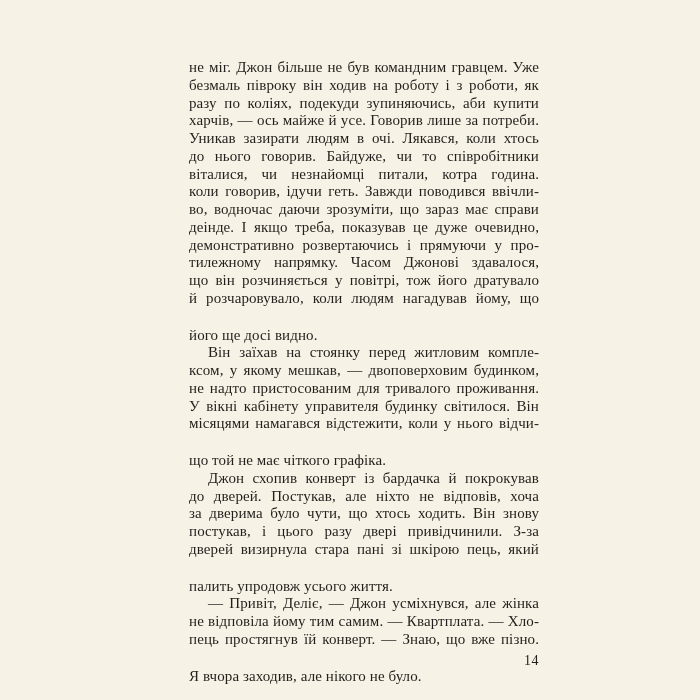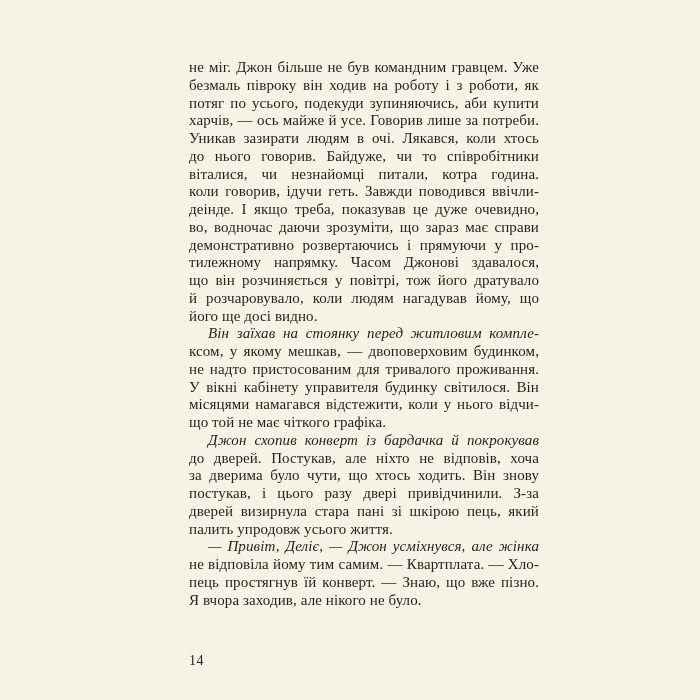--- a/index.html
+++ b/index.html
@@ -25,52 +25,52 @@
     letter-spacing: 0.1px;
   }
   .line {
     text-align: justify;
     text-align-last: justify;
     -moz-text-align-last: justify;
     white-space: normal;
   }
   .line.last {
     text-align-last: left;
+    margin-top: 19px;
     -moz-text-align-last: left;
   }
   .line.indent {
     text-indent: 19px;
-    font-style: italic;
   }
   .page-number {
     position: absolute;
     left: 189px;
     top: 652px;
     width: 350px;
-    text-align: left;
+    text-align: right;
     font-size: 14px;
     line-height: 17px;
     letter-spacing: 0.5px;
   }
 </style>
 </head>
 <body style="--paper: #f7f2e6; --ink: #221f1c;">
 
 <div class="book-page">
   <div class="body-text">
       <div class="line">не міг. Джон більше не був командним гравцем. Уже</div>
       <div class="line">безмаль півроку він ходив на роботу і з роботи, як</div>
-      <div class="line">потяг по усього, подекуди зупиняючись, аби купити</div>
+      <div class="line">разу по коліях, подекуди зупиняючись, аби купити</div>
       <div class="line">харчів, — ось майже й усе. Говорив лише за потреби.</div>
       <div class="line">Уникав зазирати людям в очі. Лякався, коли хтось</div>
       <div class="line">до нього говорив. Байдуже, чи то співробітники</div>
       <div class="line">віталися, чи незнайомці питали, котра година.</div>
       <div class="line">коли говорив, ідучи геть. Завжди поводився ввічли-</div>
+      <div class="line">во, водночас даючи зрозуміти, що зараз має справи</div>
       <div class="line">деінде. І якщо треба, показував це дуже очевидно,</div>
-      <div class="line">во, водночас даючи зрозуміти, що зараз має справи</div>
       <div class="line">демонстративно розвертаючись і прямуючи у про-</div>
       <div class="line">тилежному напрямку. Часом Джонові здавалося,</div>
       <div class="line">що він розчиняється у повітрі, тож його дратувало</div>
       <div class="line">й розчаровувало, коли людям нагадував йому, що</div>
       <div class="line last">його ще досі видно.</div>
       <div class="line indent">Він заїхав на стоянку перед житловим компле-</div>
       <div class="line">ксом, у якому мешкав, — двоповерховим будинком,</div>
       <div class="line">не надто пристосованим для тривалого проживання.</div>
       <div class="line">У вікні кабінету управителя будинку світилося. Він</div>
       <div class="line">місяцями намагався відстежити, коли у нього відчи-</div>

